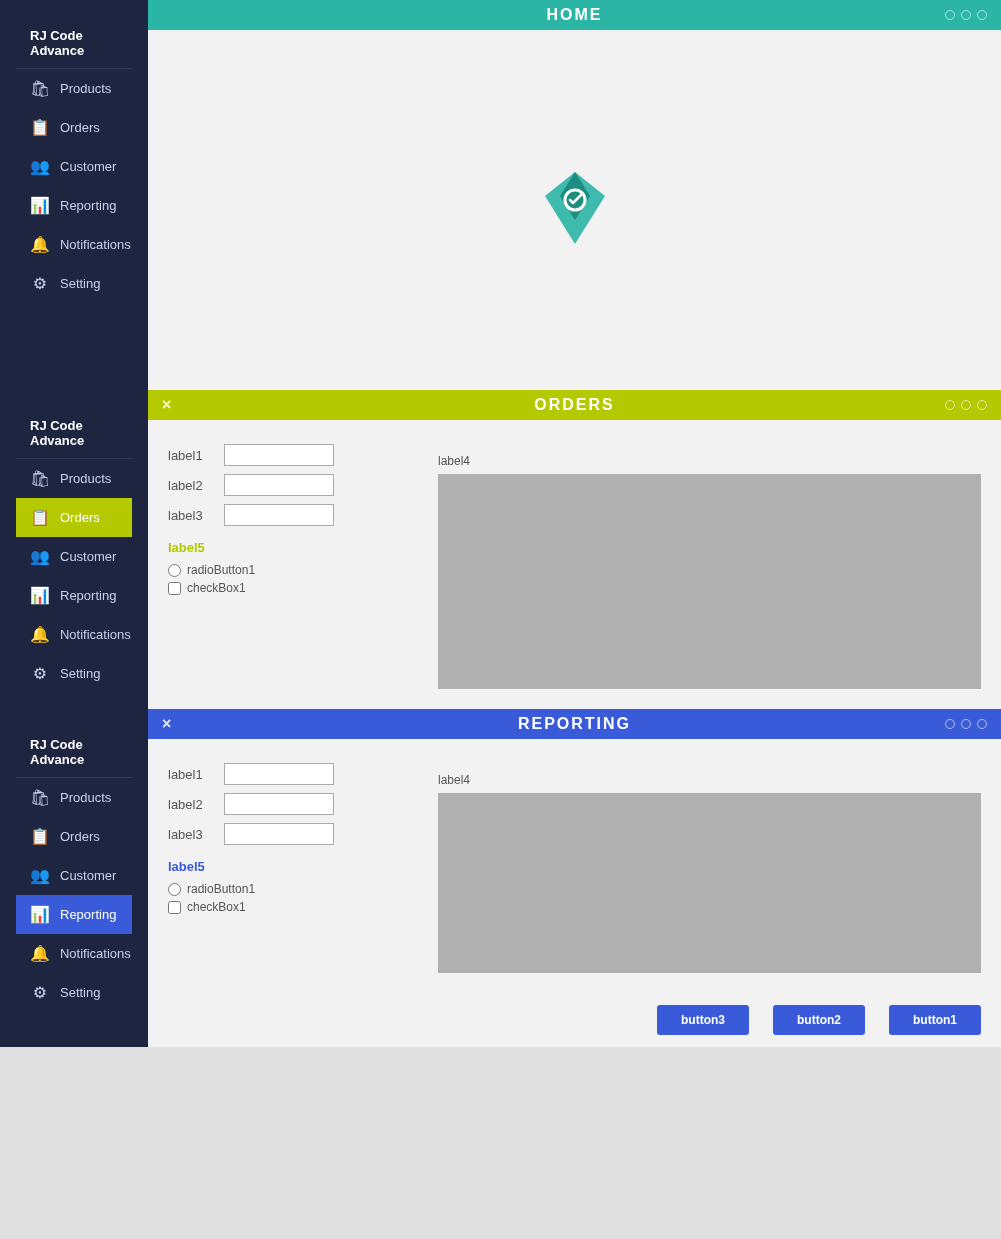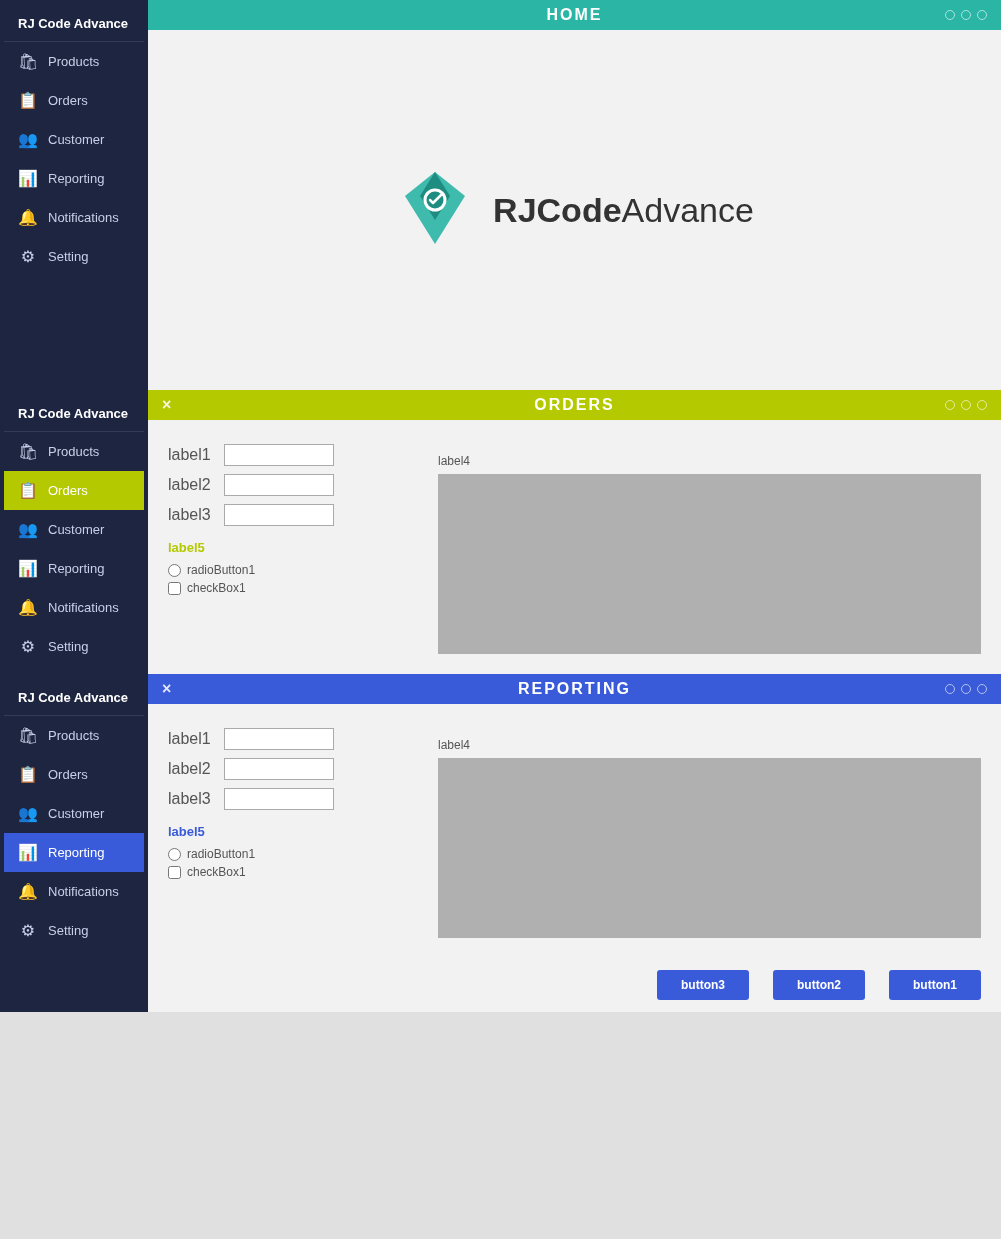--- a/index.html
+++ b/index.html
@@ -7,21 +7,21 @@
 
     
     .panel { display: flex; width: 1001px; position: relative; }
 
     
     .sidebar {
       width: 148px;
       background: #1e2540;
       display: flex;
       flex-direction: column;
-      padding: 4px;
+      padding: 16px;
       flex-shrink: 0;
     }
     .sidebar-brand {
       color: #fff;
       font-size: 13px;
       font-weight: 600;
       padding: 12px 14px 10px;
       border-bottom: 1px solid rgba(255,255,255,0.1);
     }
     .sidebar-item {
@@ -111,21 +111,21 @@
     .form-area {
       padding: 24px 20px;
       min-width: 280px;
     }
     .form-row {
       display: flex;
       align-items: center;
       gap: 8px;
       margin-bottom: 8px;
     }
-    .form-label { font-size: 16px; color: #555; width: 48px; }
+    .form-label { font-size: 13px; color: #555; width: 48px; }
     .form-input {
       width: 110px;
       height: 22px;
       border: 1px solid #aaa;
       background: #fff;
       font-size: 12px;
       padding: 2px 4px;
     }
     .label5 { font-size: 13px; font-weight: 700; margin: 14px 0 8px; }
     .label5.olive { color: #b5c900; }
@@ -217,21 +217,20 @@
         </div>
         <div class="panel-body">
           <div class="home-content">
             <div class="logo-area">
               <div><svg class="logo-diamond" viewBox="0 0 80 80" xmlns="http://www.w3.org/2000/svg">
     <polygon points="40,4 70,28 40,76 10,28" fill="#2ab5a5" opacity="0.9"></polygon>
     <polygon points="40,4 55,28 40,52 25,28" fill="#1e8c80"></polygon>
     <circle cx="40" cy="32" r="10" fill="none" stroke="white" stroke-width="3"></circle>
     <path d="M35,32 L38,35 L46,27" stroke="white" stroke-width="2.5" fill="none" stroke-linecap="round" stroke-linejoin="round"></path>
   </svg></div>
-              <div class="logo-text"><span>RJCode</span>Advance</div>
             </div>
           </div>
         </div>
       </div>
     </div>
     <div class="panel">
       <div class="sidebar">
         <div class="sidebar-brand">RJ Code Advance</div>
         <div class="sidebar-item">
           <span class="icon">🛍</span>

